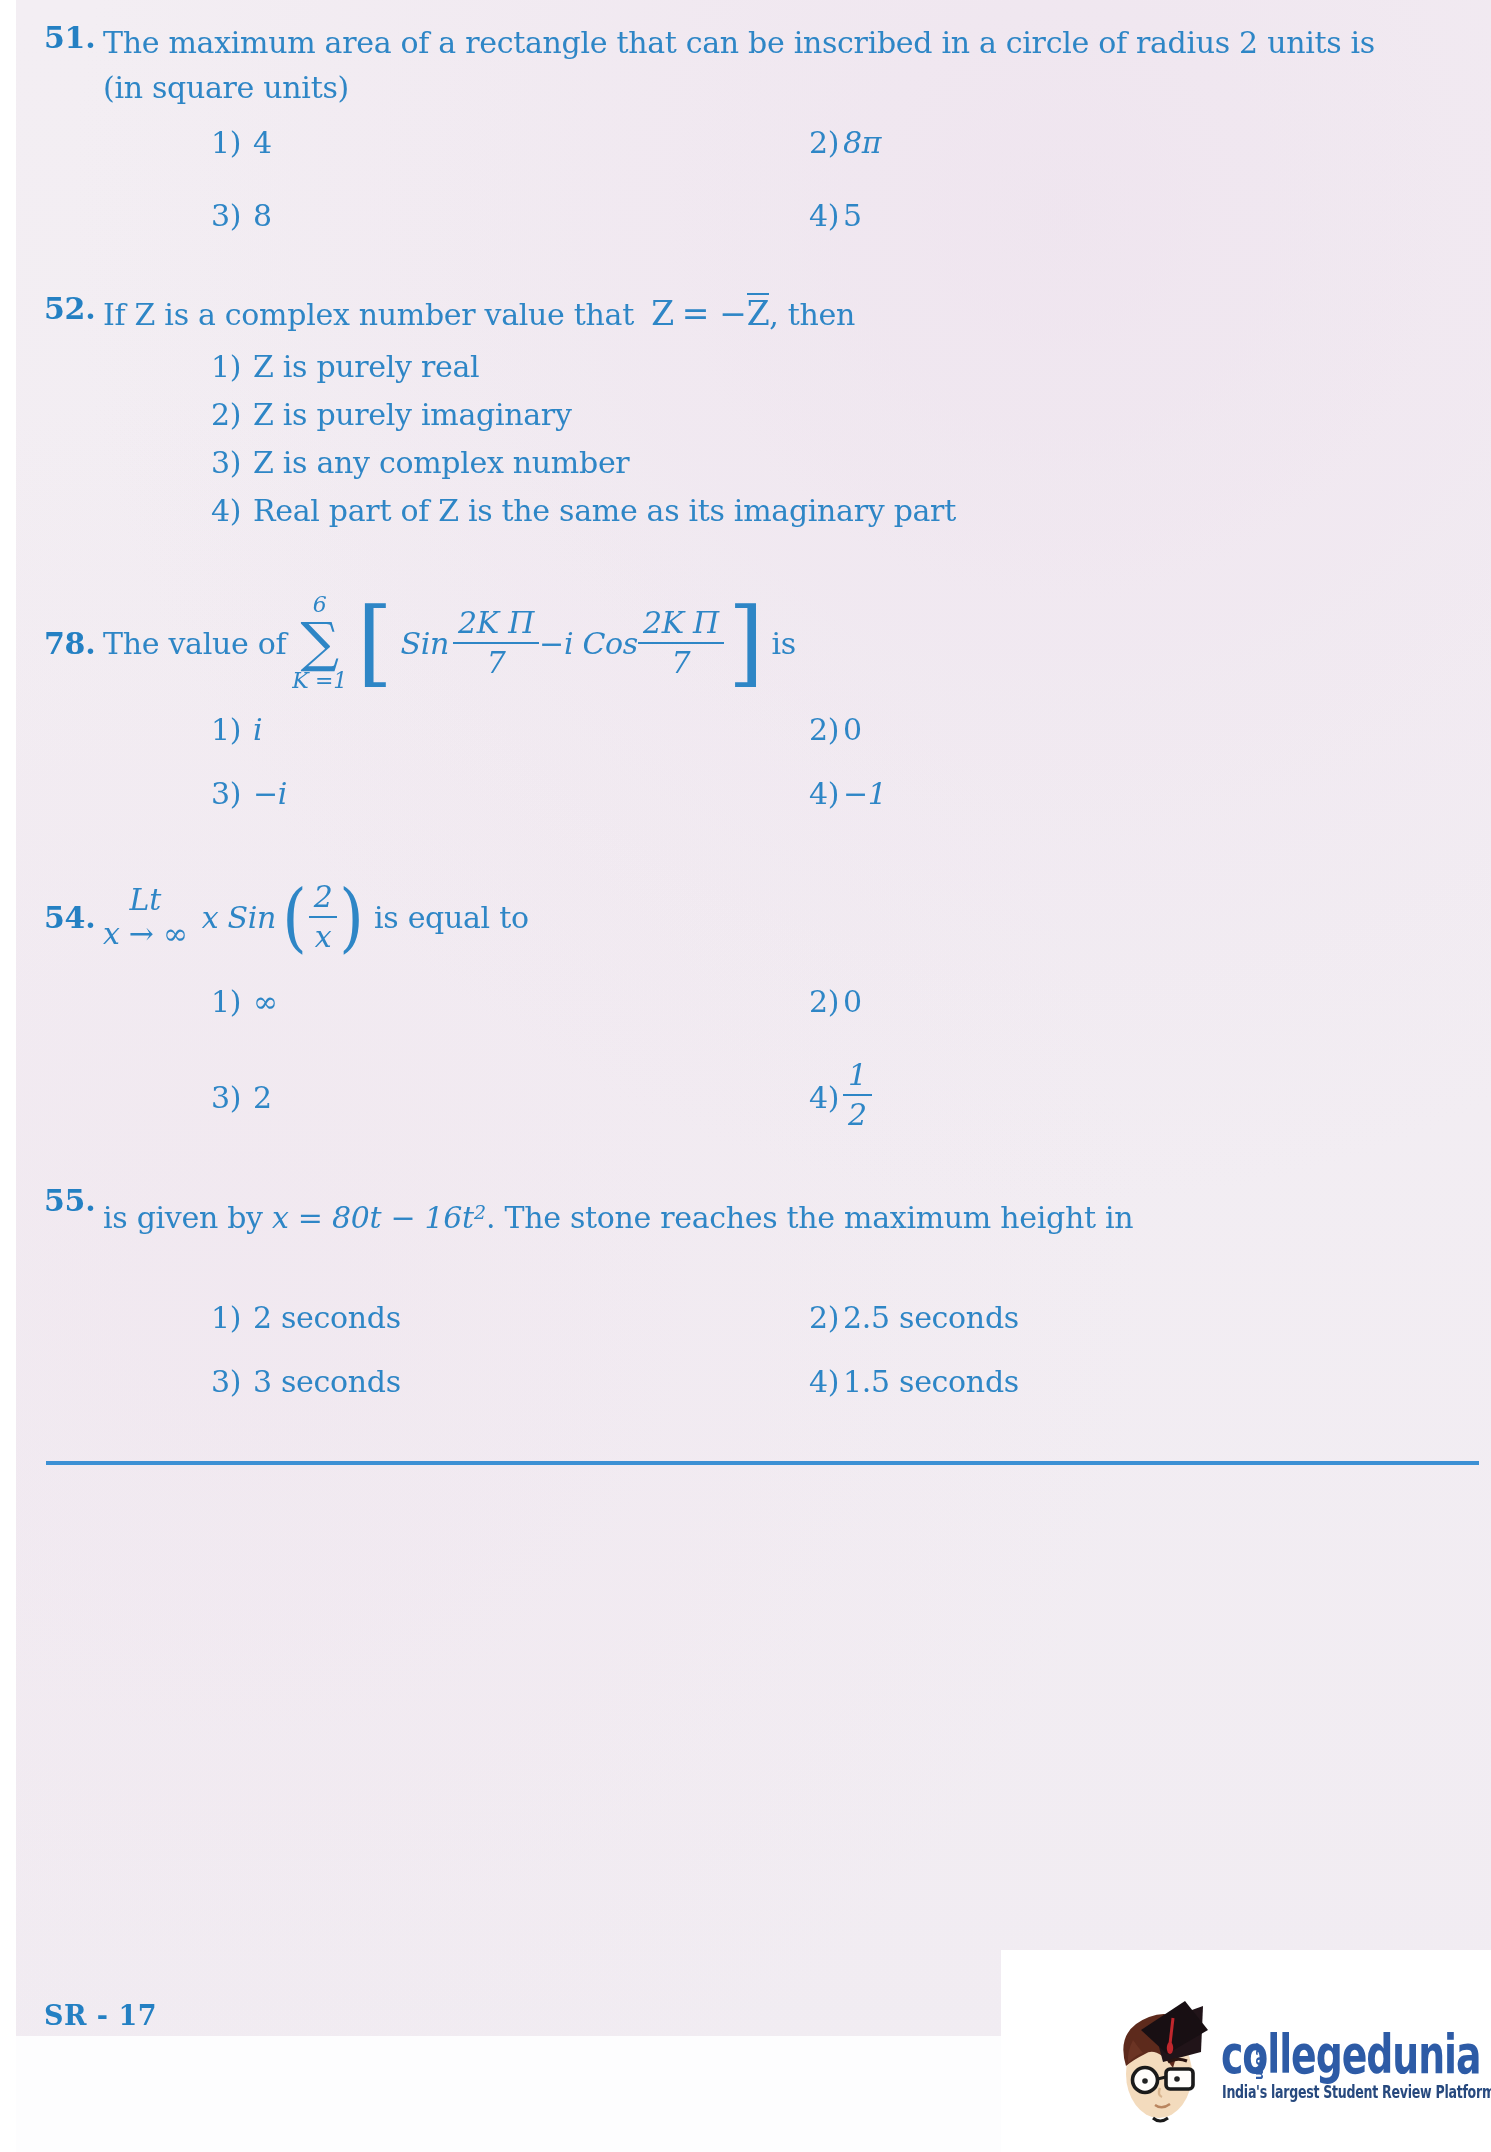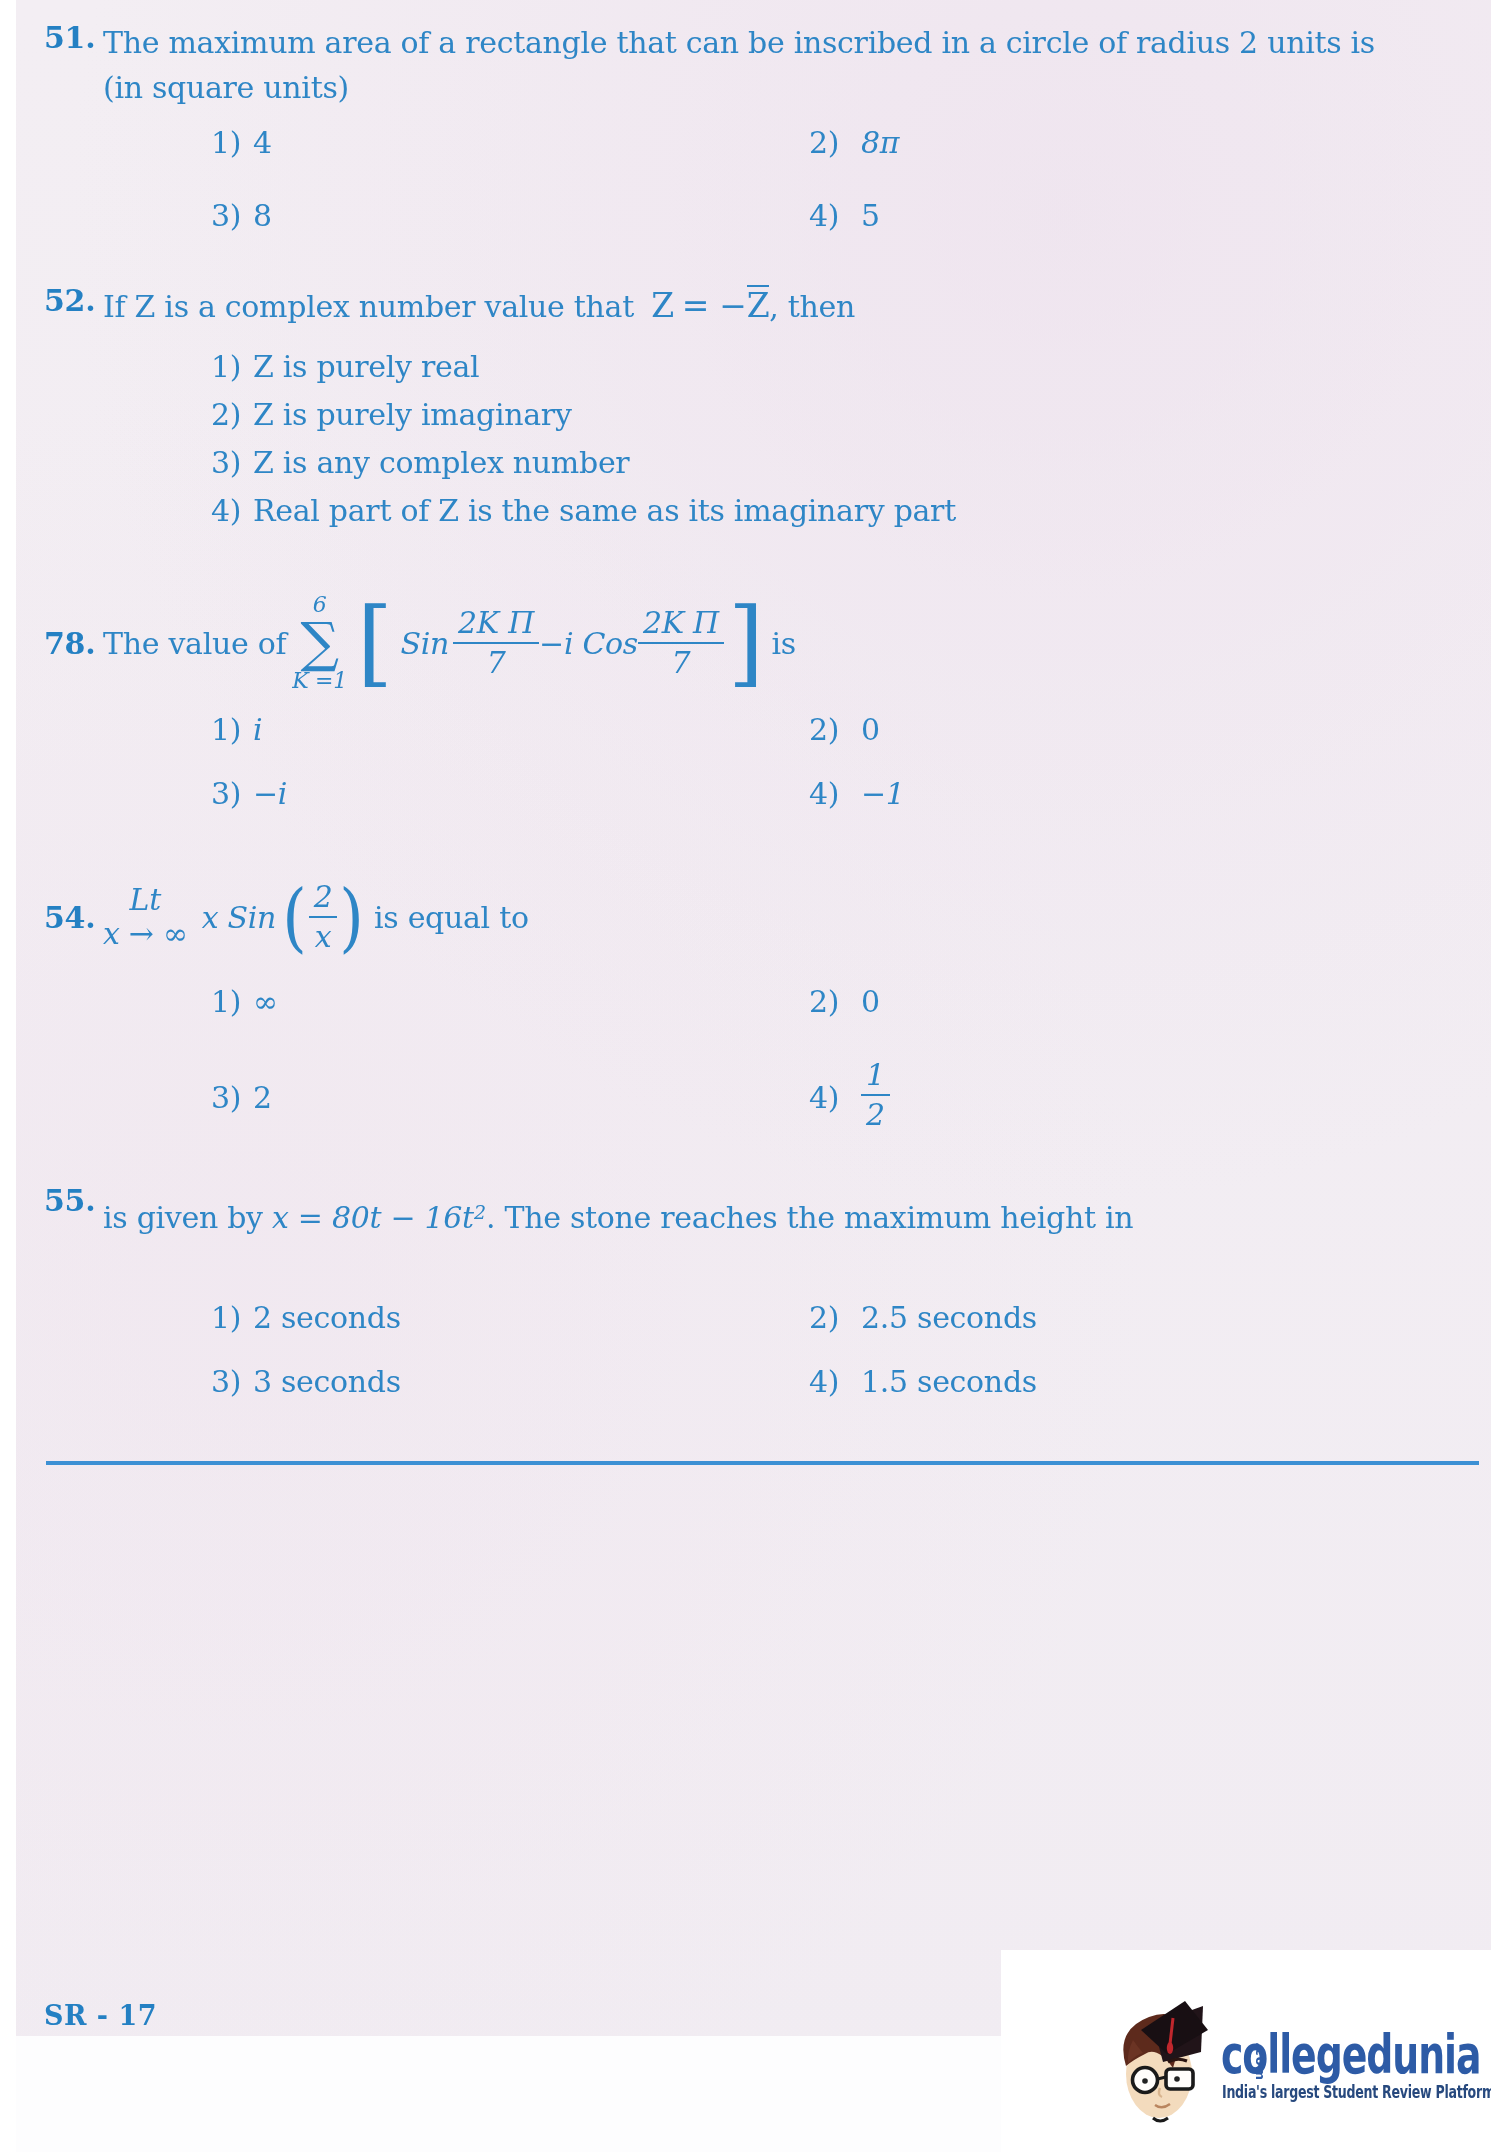--- a/index.html
+++ b/index.html
@@ -17,21 +17,21 @@
     margin-left:16px;
   }
   .q{position:absolute;left:28px;right:18px;display:flex;}
   .qn{width:59px;flex-shrink:0;font-weight:bold;color:#2480c3;}
   .qt{flex:1;line-height:45px;}
   .frow{display:flex;align-items:center;}
   .frow .qt{line-height:normal;}
   .mi{font-style:italic;}
   .optrow{position:absolute;left:0;width:100%;height:42px;line-height:36px;}
   .olabel,.otext{position:absolute;white-space:nowrap;}
-  .c1{left:195px}.c1t{left:237px}.c2{left:793px}.c2t{left:845px}
+  .c1{left:195px}.c1t{left:237px}.c2{left:793px}.c2t{left:827px}
   .frac{display:inline-flex;flex-direction:column;align-items:center;line-height:1.12;font-style:italic;vertical-align:middle;}
   .frac .num{border-bottom:2.5px solid currentColor;padding:0 5px 2px;}
   .frac .den{padding-top:2px;}
   .sum{display:inline-flex;flex-direction:column;align-items:center;line-height:1;margin:0 6px;}
   .sum .sl{font-size:22px;font-style:italic;line-height:1.1;}
   .sum .ss{font-size:54px;line-height:.95;}
   .brk{font-size:92px;font-weight:200;line-height:0;transform:scaleY(1.02);margin:0 4px;}
   .par{font-size:74px;font-weight:200;line-height:0;transform:scaleX(.85);}
   .lim{display:inline-flex;flex-direction:column;align-items:center;line-height:1.15;font-style:italic;margin-right:10px;justify-content:space-between;}
   .obar{display:inline-block;border-top:2.5px solid currentColor;padding-top:2px;line-height:1;}
@@ -68,21 +68,21 @@
     <span class="olabel c2">2)</span>
     <span class="otext c2t mi">8π</span>
   </div>
   <div class="optrow" style="top:198px">
     <span class="olabel c1">3)</span>
     <span class="otext c1t">8</span>
     <span class="olabel c2">4)</span>
     <span class="otext c2t">5</span>
   </div>
 
-  <div class="q" style="top:283px">
+  <div class="q" style="top:291px">
     <span class="qn">52.</span>
     <div class="qt">
       <span>If Z is a complex number value that</span>
       <span class="m34 gap8">Z</span><span class="m34">= −</span><span class="m34 obar">Z</span><span>, then</span>
     </div>
   </div>
   <div class="optrow" style="top:349px">
     <span class="olabel c1">1)</span>
     <span class="otext c1t">Z is purely real</span>
   </div>

